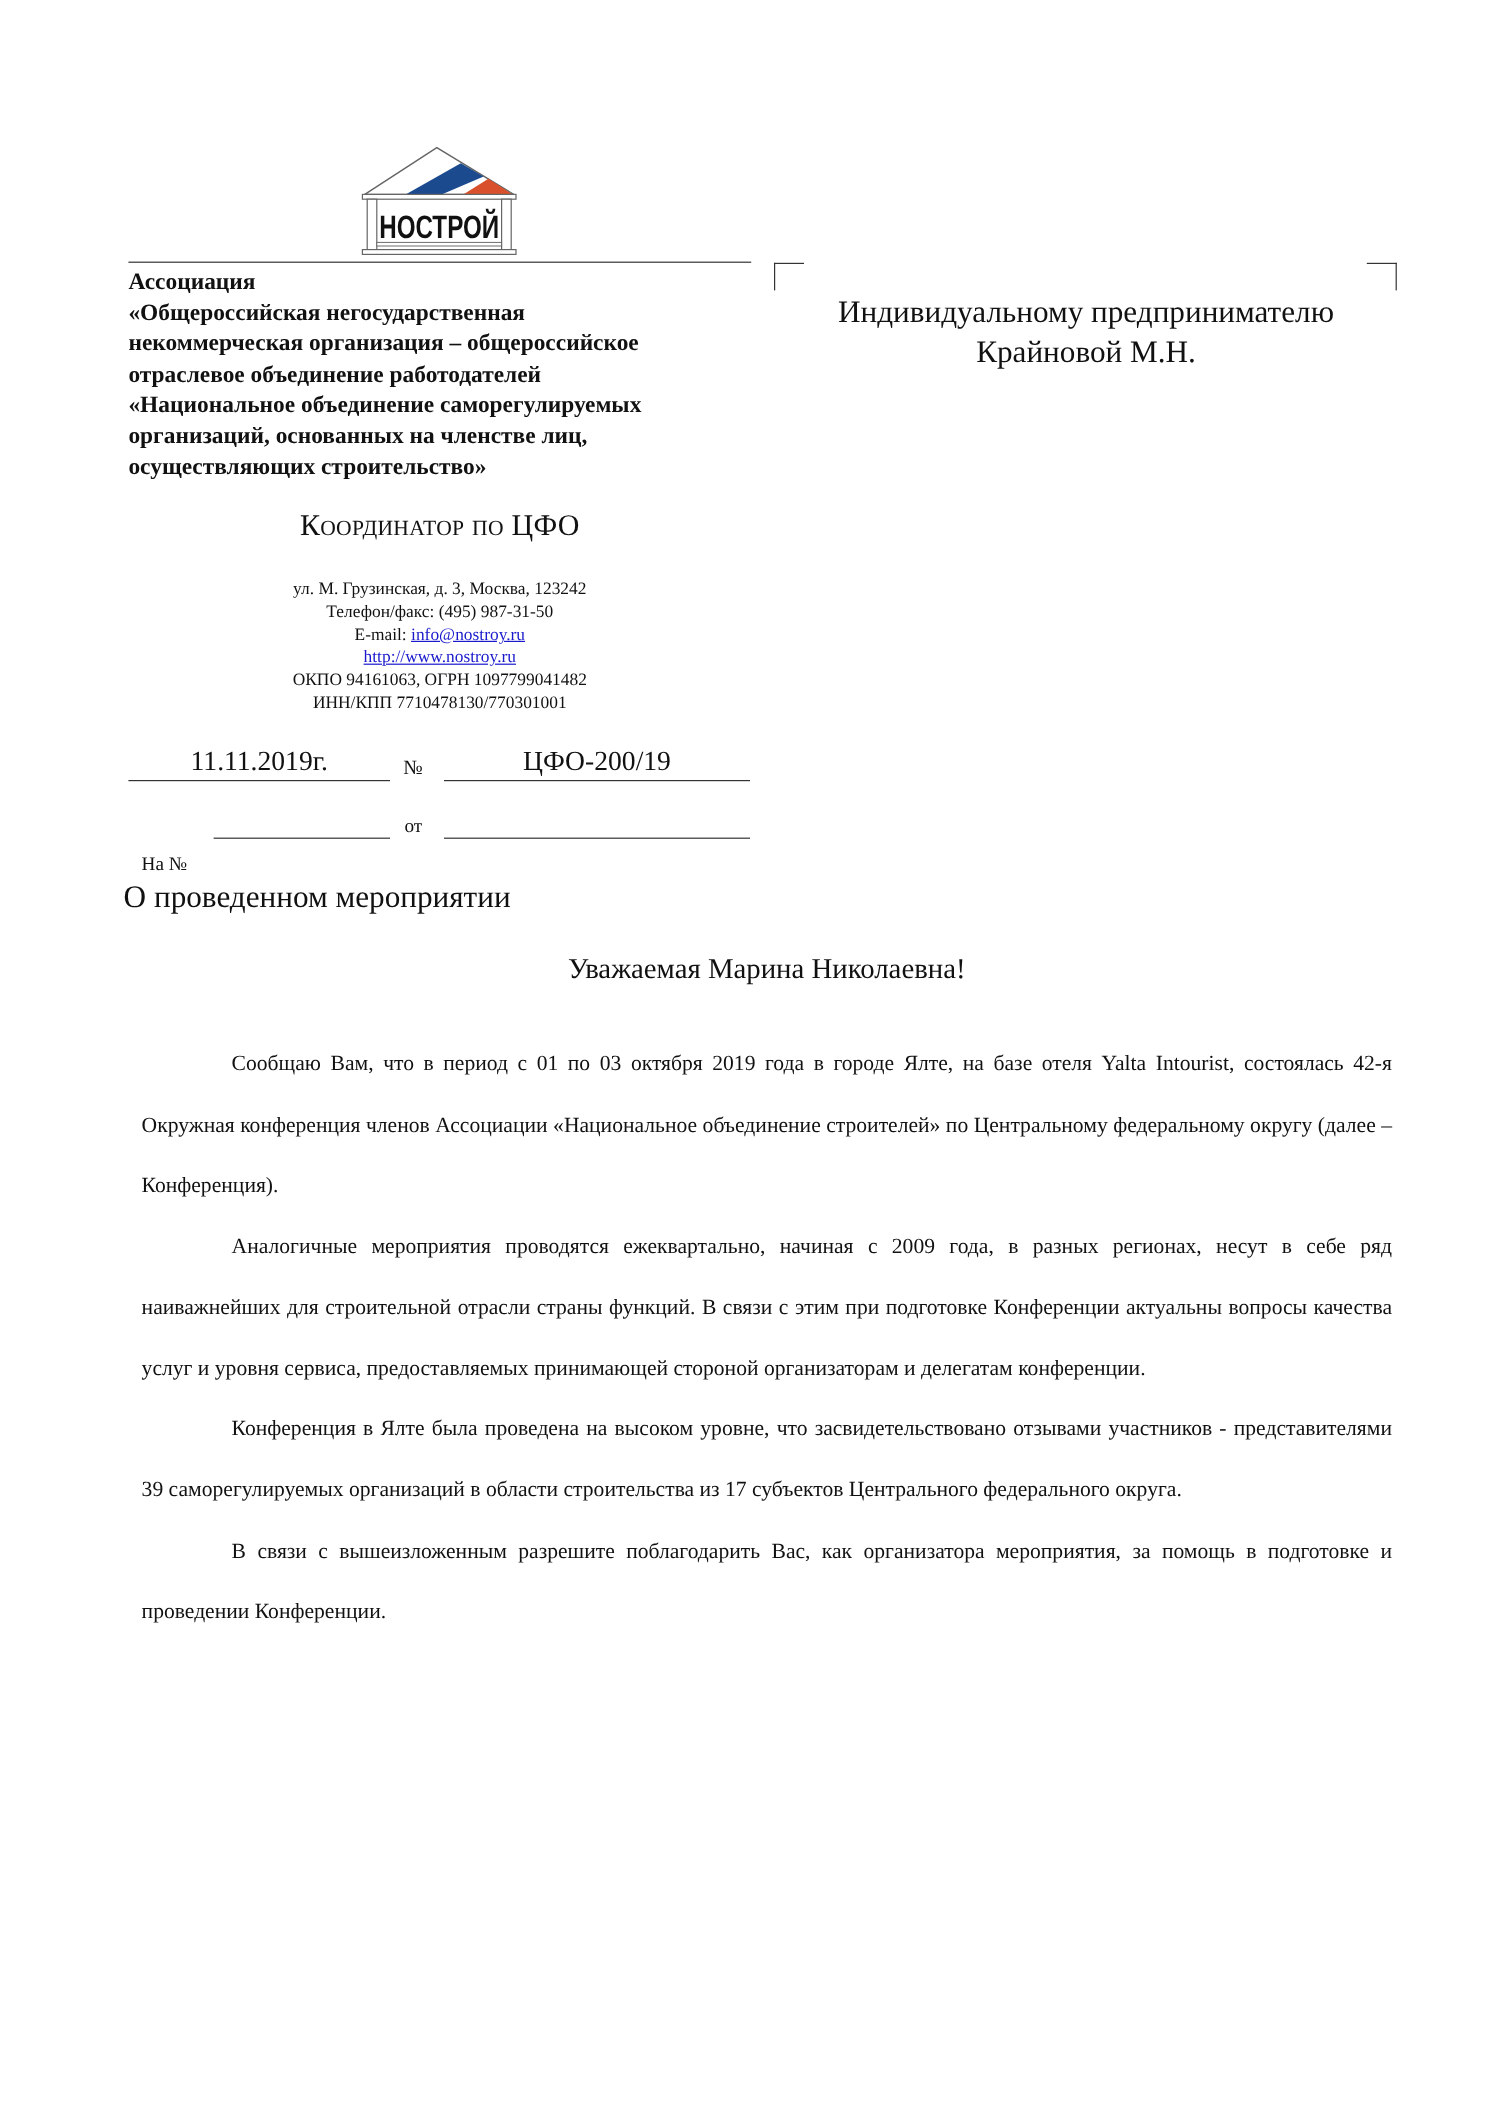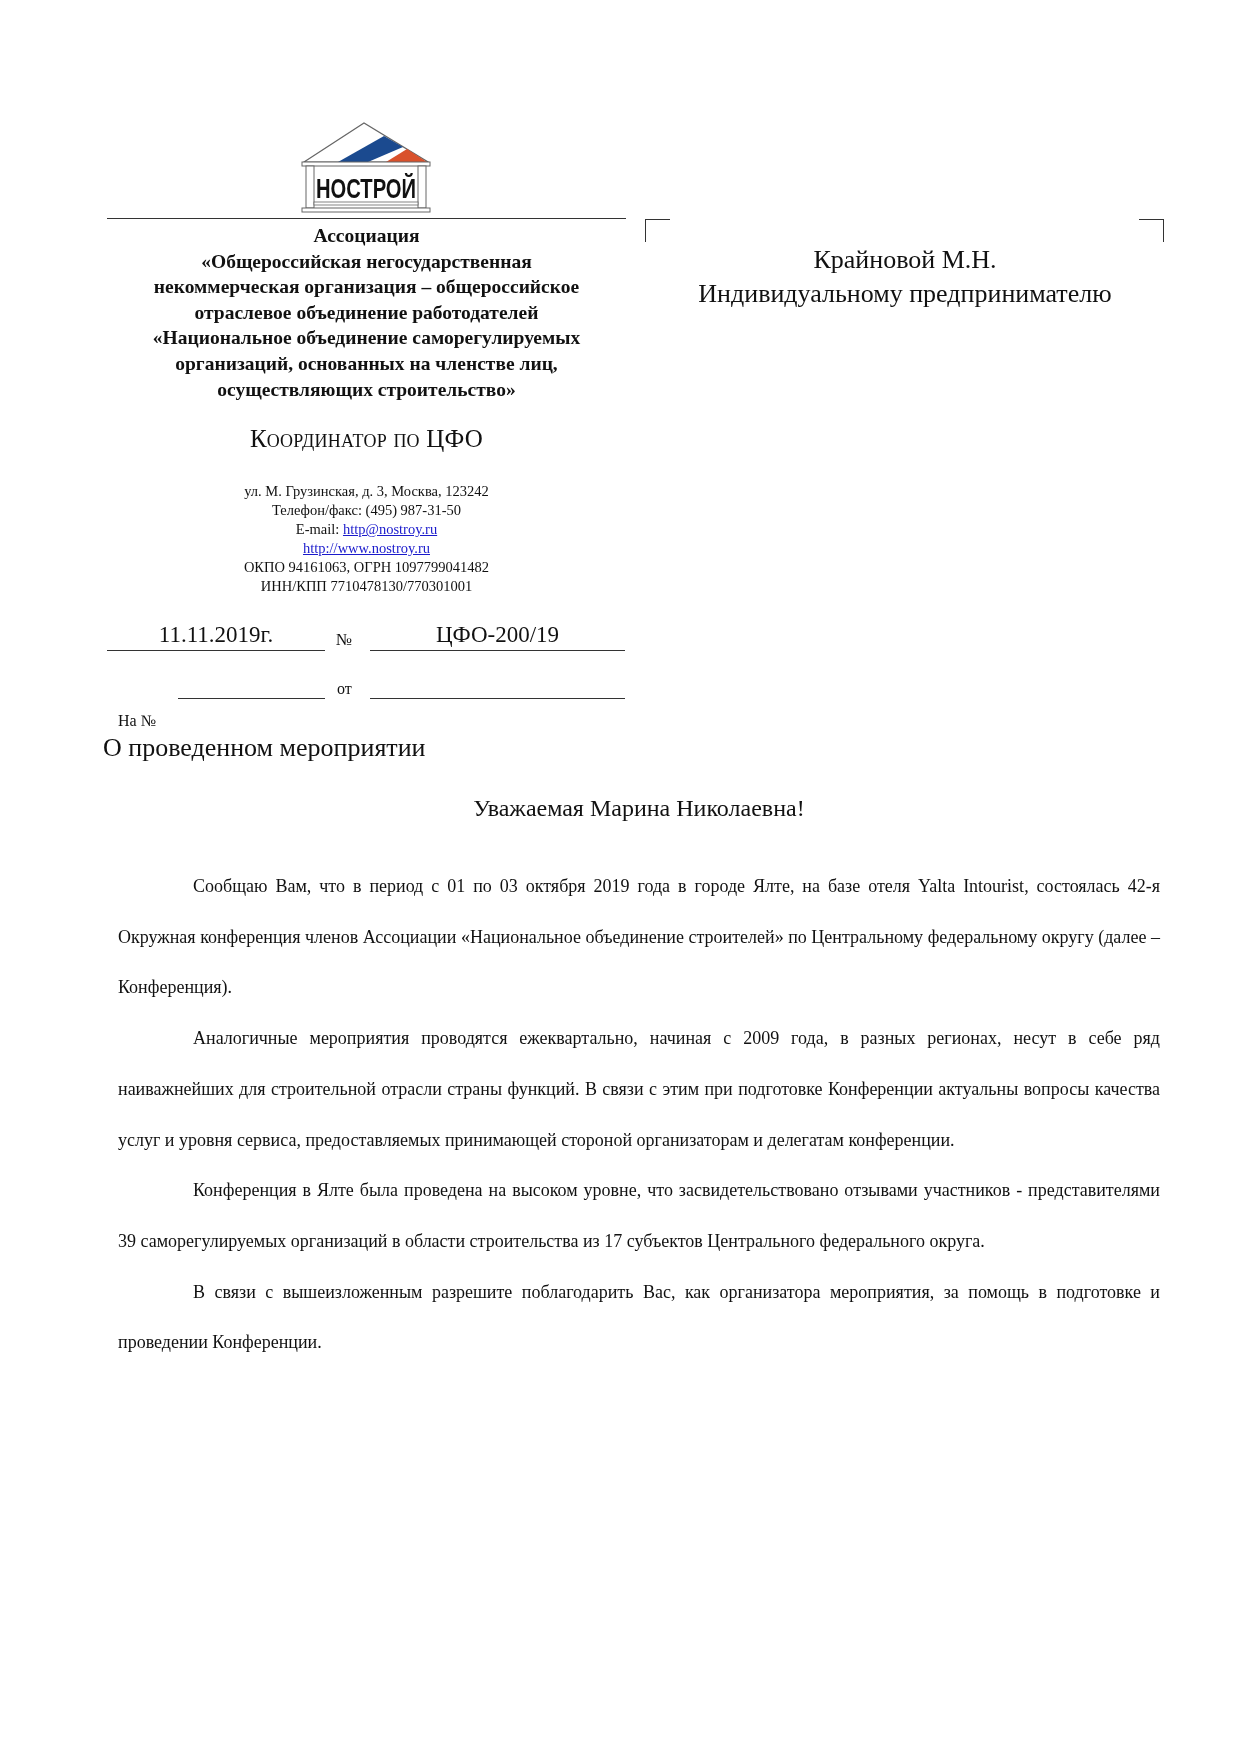--- a/index.html
+++ b/index.html
@@ -5,21 +5,21 @@
   html, body { margin: 0; padding: 0; background: #ffffff; }
   body { width: 1241px; height: 1754px; position: relative; overflow: hidden;
          font-family: "Liberation Serif", "DejaVu Serif", serif; color: #111; }
   .abs { position: absolute; }
 
   
   #logo { left: 300px; top: 120px; width: 132px; height: 96px; }
 
   .hr-top { left: 107px; top: 218px; width: 519px; height: 0; border-top: 1.5px solid #333; }
 
-  .org-block { left: 107px; top: 223px; width: 519px; text-align: center;
+  .org-block { left: 107px; top: 223px; width: 519px; 
                font-weight: bold; font-size: 19.5px; line-height: 25.6px; }
   .org-block div { white-space: nowrap; }
 
   .coord-title { left: 107px; top: 425px; width: 519px; text-align: center;
                  font-weight: normal; font-size: 25px; font-variant: small-caps; letter-spacing: 0.2px; }
 
   .contacts { left: 107px; top: 482px; width: 519px; text-align: center;
               font-size: 14.5px; line-height: 19px; }
   .contacts a { color: #1a1acc; text-decoration: underline; }
 
@@ -77,21 +77,21 @@
   <div>осуществляющих строительство»</div>
 </div>
 
 <div class="abs coord-title">Координатор по ЦФО</div>
 
 <div class="abs contacts">
   <div>ул. М. Грузинская, д. 3, Москва, 123242</div>
   <div>Телефон/факс: (495) 987-31-50</div>
   <div>
     <span>E-mail:</span>
-    <a>http@nostroy.ru</a>
+    <a>info@nostroy.ru</a>
   </div>
   <div>
     <a>http://www.nostroy.ru</a>
   </div>
   <div>ОКПО 94161063, ОГРН 1097799041482</div>
   <div>ИНН/КПП 7710478130/770301001</div>
 </div>
 
 <div class="abs ul reg-row1" style="left:107px;width:218px;">11.11.2019г.</div>
 <div class="abs reg-row1" style="left:336px;font-size:17px;top:630px;">№</div>
@@ -100,22 +100,22 @@
 <div class="abs reg-row2" style="left:118px;margin-top:32px;">На №</div>
 <div class="abs ul2 reg-row2" style="left:178px;width:147px;"></div>
 <div class="abs reg-row2" style="left:337px;">от</div>
 <div class="abs ul2 reg-row2" style="left:370px;width:255px;"></div>
 
 <div class="abs subject">О проведенном мероприятии</div>
 
 <div class="abs bracket-l"></div>
 <div class="abs bracket-r"></div>
 <div class="abs recipient">
+  <div>Индивидуальному предпринимателю</div>
   <div>Крайновой М.Н.</div>
-  <div>Индивидуальному предпринимателю</div>
 </div>
 
 <div class="abs salutation">Уважаемая Марина Николаевна!</div>
 
 <div class="abs body-text">
   <p>Сообщаю Вам, что в период с 01 по 03 октября 2019 года в городе Ялте, на базе отеля Yalta Intourist, состоялась 42-я Окружная конференция членов Ассоциации «Национальное объединение строителей» по Центральному федеральному округу (далее – Конференция).</p>
   <p>Аналогичные мероприятия проводятся ежеквартально, начиная с 2009 года, в разных регионах, несут в себе ряд наиважнейших для строительной отрасли страны функций. В связи с этим при подготовке Конференции актуальны вопросы качества услуг и уровня сервиса, предоставляемых принимающей стороной организаторам и делегатам конференции.</p>
   <p>Конференция в Ялте была проведена на высоком уровне, что засвидетельствовано отзывами участников - представителями 39 саморегулируемых организаций в области строительства из 17 субъектов Центрального федерального округа.</p>
   <p>В связи с вышеизложенным разрешите поблагодарить Вас, как организатора мероприятия, за помощь в подготовке и проведении Конференции.</p>
 </div>

